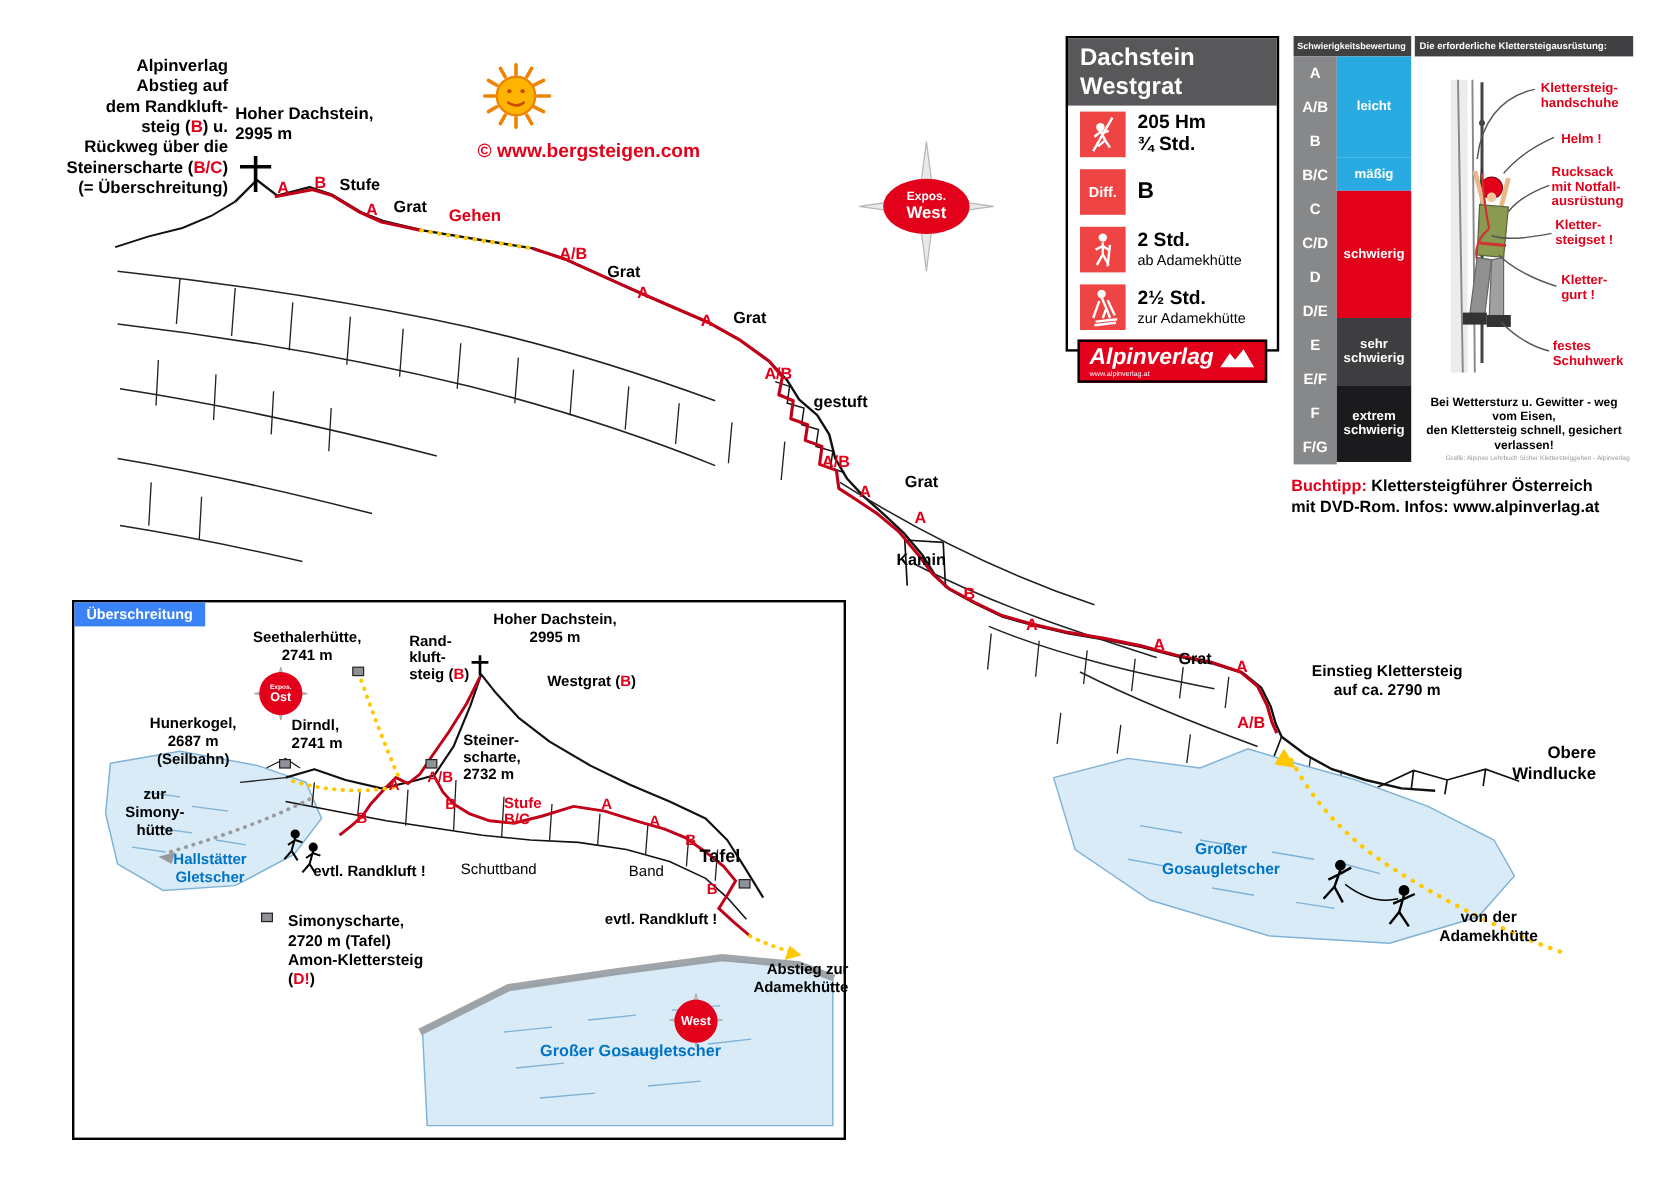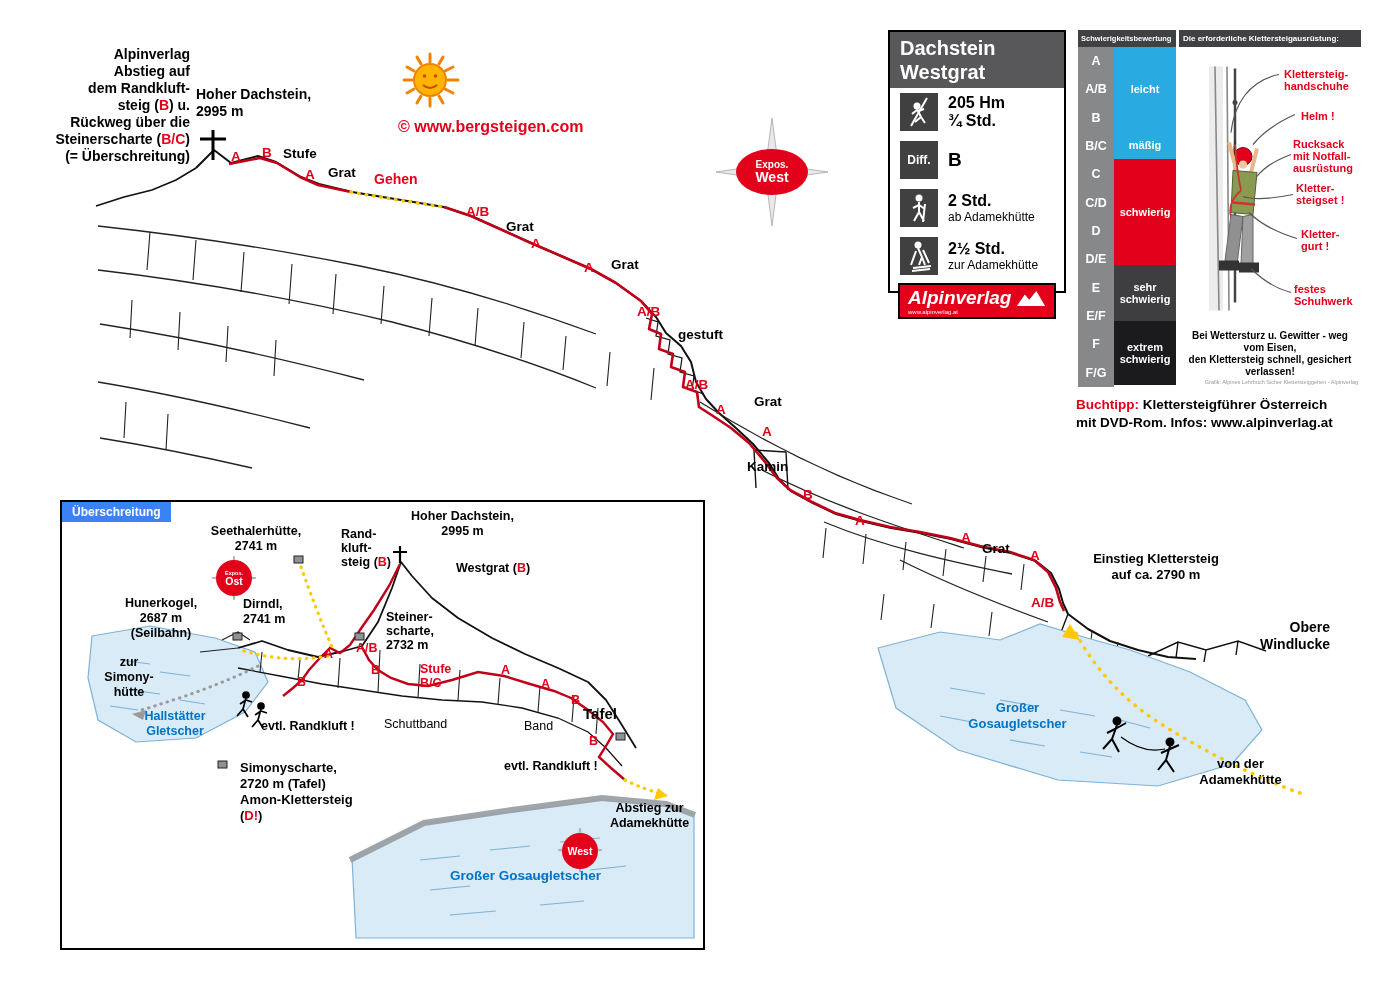--- a/index.html
+++ b/index.html
@@ -14,21 +14,21 @@
   #compass-main{left:736px;top:149px;width:72px;height:46px}
   #compass-ost{left:216px;top:560px;width:36px;height:36px}
   #compass-west{left:562px;top:833px;width:36px;height:36px}
   .rc .t1{font-size:10px;line-height:11px}
   .rc .t2{font-size:14px;line-height:15px}
   #compass-ost .t1,#compass-west .t1{font-size:5.5px;line-height:6px}
   #compass-ost .t2,#compass-west .t2{font-size:10.5px;line-height:11px}
   #info-box{position:absolute;left:888px;top:30px;width:178px;height:263px;border:2.5px solid #000;background:#fff;z-index:4;display:flex;flex-direction:column}
   .ib-header{background:#58585a;color:#fff;font-weight:700;font-size:20px;line-height:24px;padding:4px 10px}
   .ib-row{display:flex;align-items:center;padding:5px 10px}
-  .ib-icon{width:38px;height:38px;background:#404040;color:#fff;display:flex;align-items:center;justify-content:center;font-weight:700;flex:none}
+  .ib-icon{width:38px;height:38px;background:#ef4444;color:#fff;display:flex;align-items:center;justify-content:center;font-weight:700;flex:none}
   .diffbadge{font-size:12px}
   .ib-txt{display:flex;flex-direction:column;margin-left:10px;justify-content:center}
   .b{font-weight:700;font-size:16px}
   .big{font-size:19px}
   .sub{font-size:12px;font-weight:400}
   .ib-logo1{border:1px solid #bbb;margin:3px 8px;padding:1px 6px;text-align:center}
   .lg1line{line-height:20px;margin-top:-2px}
   .lgred{color:#e2001a;font-weight:800;font-size:19px}
   .lgblk{color:#000;font-weight:800;font-size:19px}
   .lgcom{background:#8a8c8e;color:#fff;font-size:10px;padding:1px 3px;margin-left:2px;vertical-align:4px}
@@ -324,21 +324,21 @@
       </div>
       <div class="lbl" style="left: 504px; top: 759px; text-align: left; font-size: 12.5px; font-weight: 700; color: rgb(0, 0, 0);">
         <div><span>evtl. Randkluft !</span></div>
       </div>
       <div class="lbl" style="left: 240px; top: 760px; text-align: left; font-size: 13px; font-weight: 700; color: rgb(0, 0, 0); line-height: 16px;">
         <div><span>Simonyscharte,</span></div>
         <div><span>2720 m (Tafel)</span></div>
         <div><span>Amon-Klettersteig</span></div>
         <div><span>(</span><span style="color: rgb(226, 0, 26);">D!</span><span>)</span></div>
       </div>
-      <div class="lbl" style="left: 592px; top: 801px; width: 115px; text-align: center; font-size: 12.5px; font-weight: 700; color: rgb(0, 0, 0); line-height: 15px;">
+      <div class="lbl" style="left: 592px; top: 801px; width: 115px; text-align: right; font-size: 12.5px; font-weight: 700; color: rgb(0, 0, 0); line-height: 15px;">
         <div><span>Abstieg zur</span></div>
         <div><span>Adamekhütte</span></div>
       </div>
       <div class="lbl" style="left: 438px; top: 868px; width: 175px; text-align: center; font-size: 13.5px; font-weight: 700; color: rgb(0, 115, 196);">
         <div><span>Großer Gosaugletscher</span></div>
       </div>
       <div class="lbl" style="left: 1284px; top: 68px; text-align: left; font-size: 11px; font-weight: 700; color: rgb(226, 0, 26); line-height: 12px;">
         <div><span>Klettersteig-</span></div>
         <div><span>handschuhe</span></div>
       </div>

